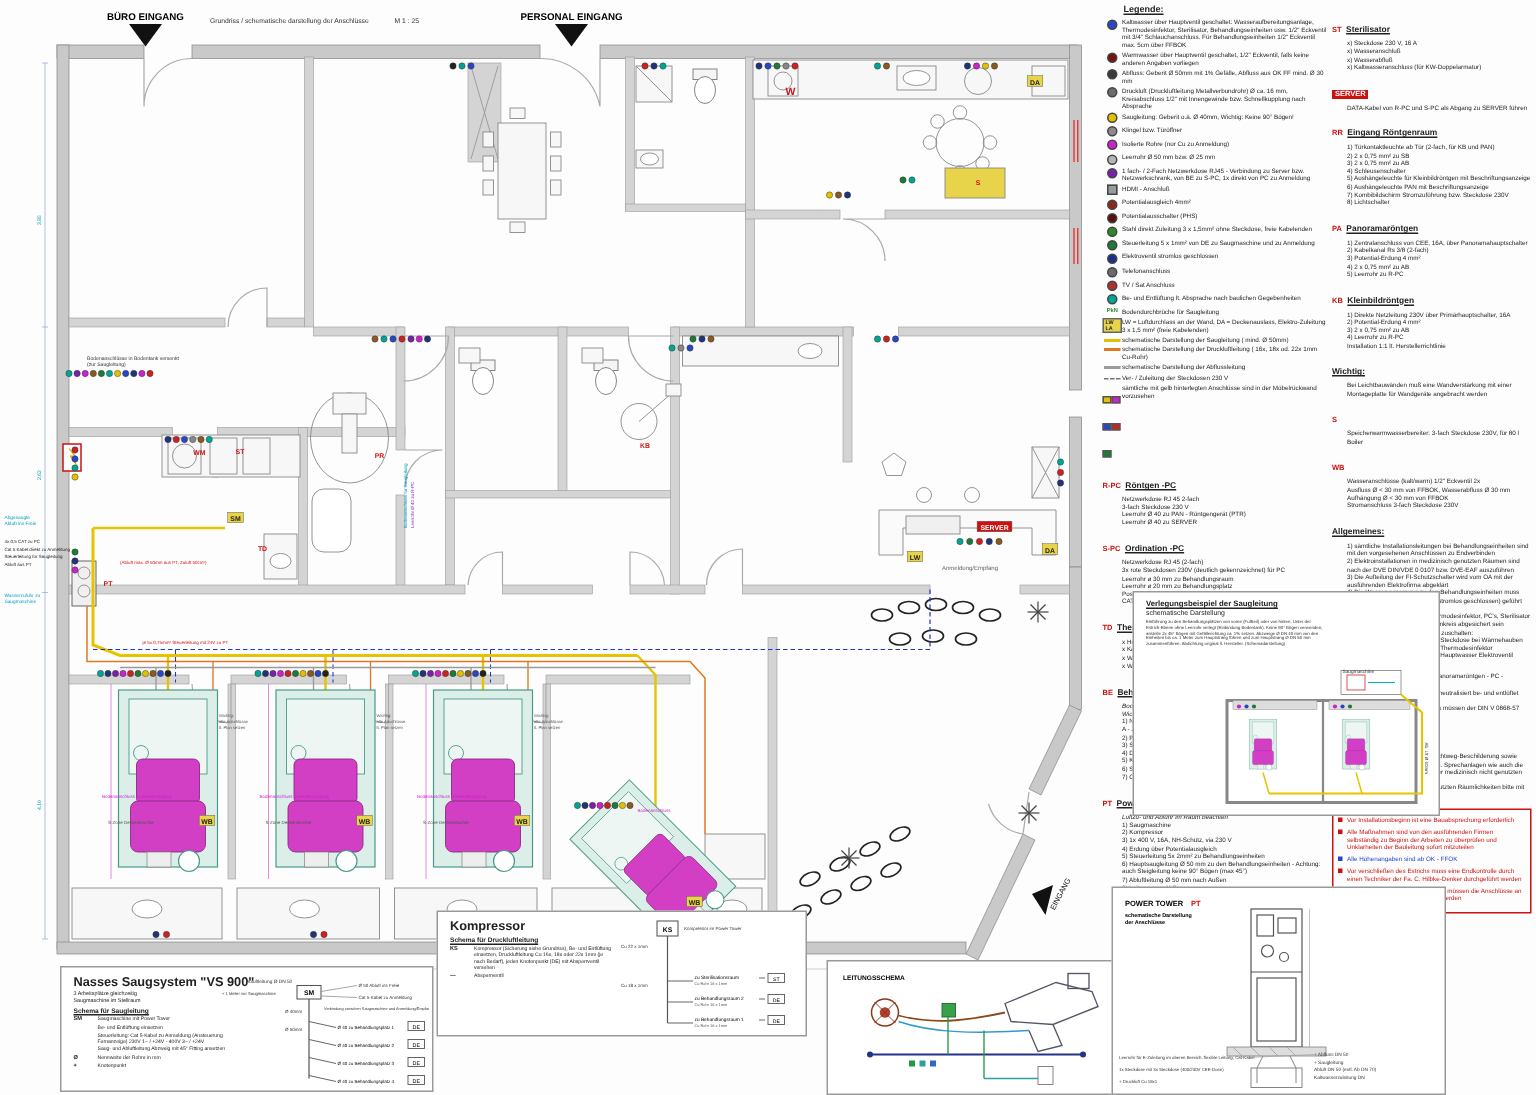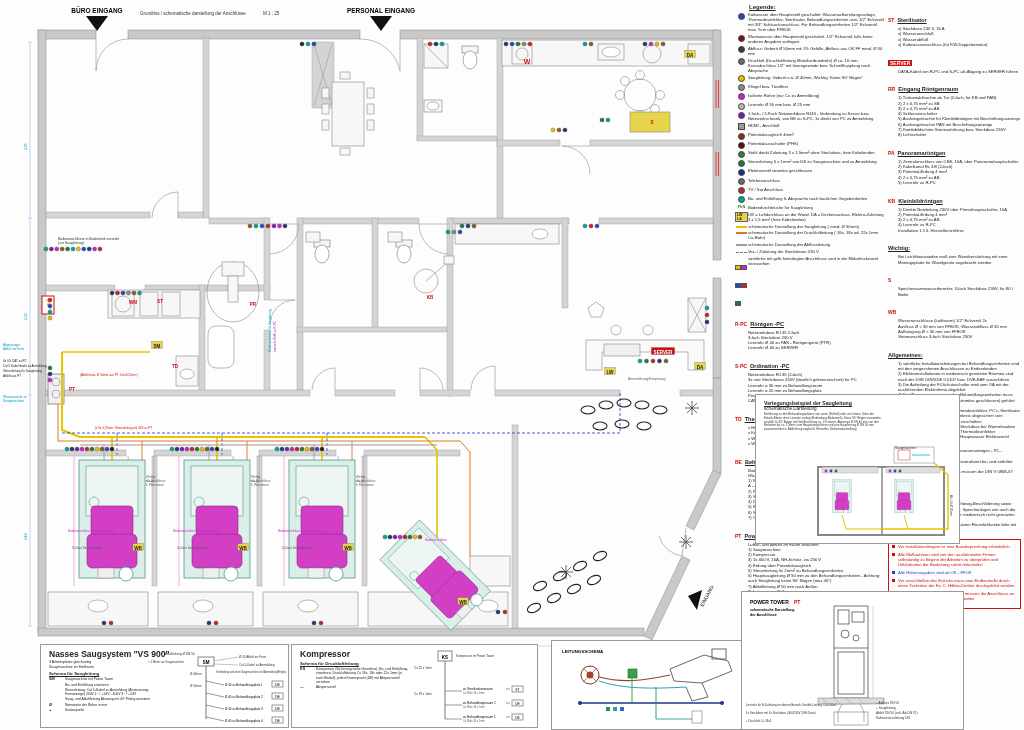--- a/index.html
+++ b/index.html
@@ -44,21 +44,21 @@
   #verlegung h4{font-size:4.6px;font-weight:normal;margin:0 0 2px 8px;}
   #verlegung .para{font-size:2.9px;line-height:1.3;margin:0 8px;color:#333;width:120px;}
   
   #vs900{left:40px;top:644px;width:247px;height:82px;}
   #vs900 h2,#kompressor h2{font-size:8.5px;font-weight:bold;margin:4px 0 1px 8px;}
   .tinyline{font-size:3.6px;line-height:1.3;margin-left:8px;}
   .schemah{font-size:4.4px;font-weight:bold;text-decoration:underline;margin:2px 0 1px 8px;}
   .kvrow{display:flex;margin-left:8px;margin-bottom:1px;}
   .kvrow .k{flex:0 0 16px;font-size:3.8px;font-weight:bold;}
   .kvrow .v{font-size:3.4px;line-height:1.25;width:92px;}
-  #kompressor{left:291px;top:644px;width:245px;height:82px;}
+  #kompressor{left:291px;top:607px;width:245px;height:82px;}
   #lschema{left:551px;top:640px;width:193px;height:88px;}
   #ptbox{left:741px;top:591px;width:221px;height:137px;}
   .svgfill{display:block;}
 </style>
 </head>
 <body>
 
 <svg id="plan-svg" width="1024" height="730" viewBox="0 0 1024 730">
   <defs>
     <g id="chairG">

